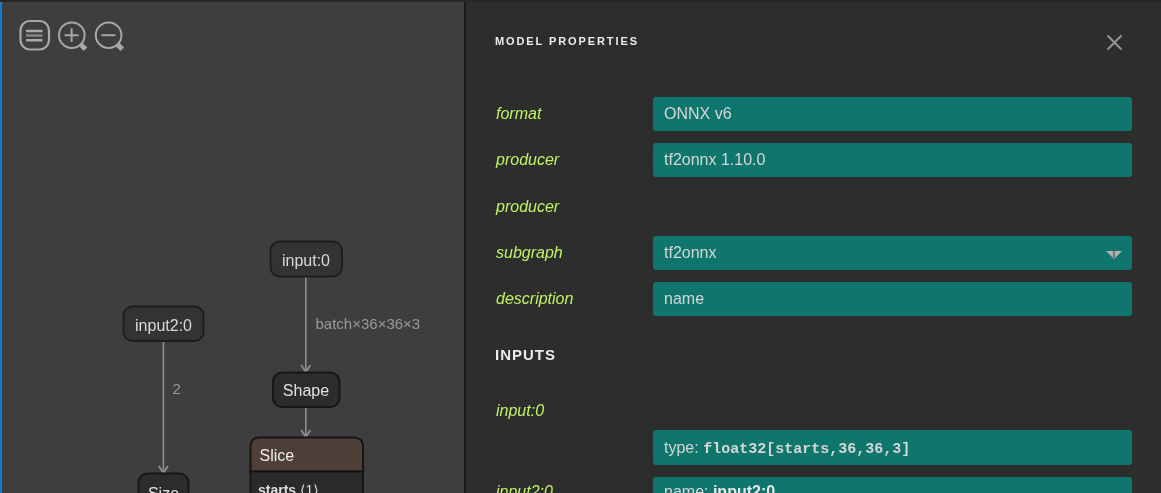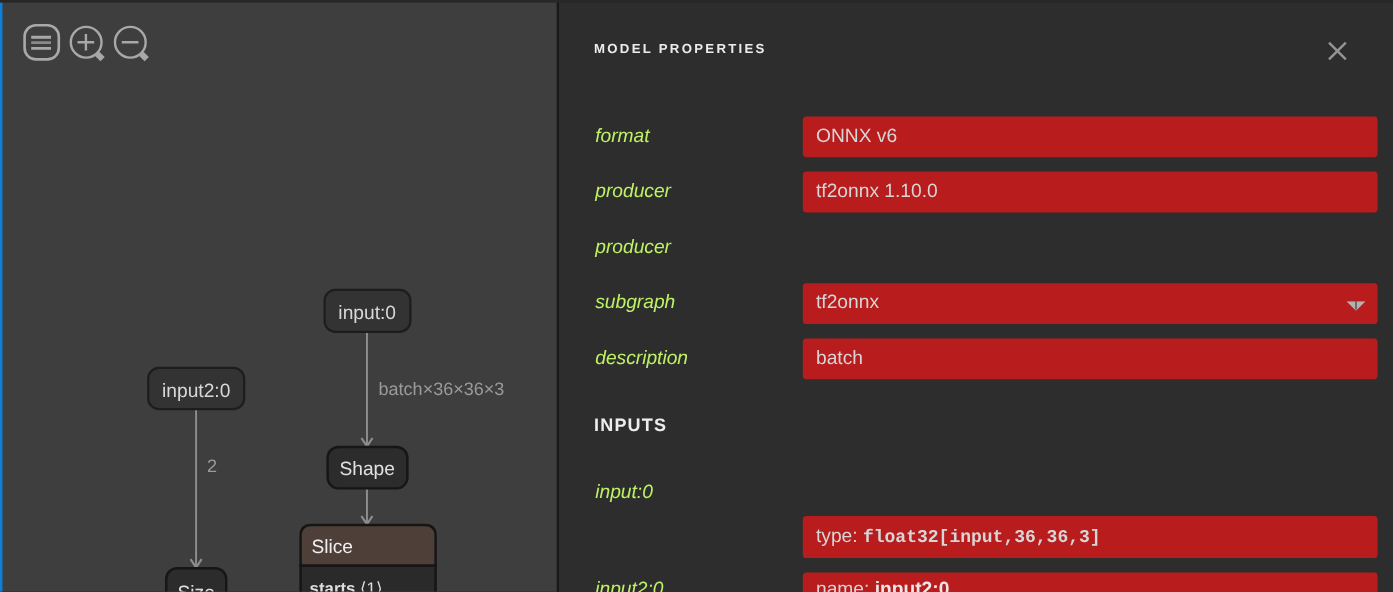--- a/index.html
+++ b/index.html
@@ -9,21 +9,21 @@
   .graph { position:absolute; top:2px; left:0; width:464px; height:491px; background:#3e3e3e; }
   .bluebar { position:absolute; top:2px; left:0; width:1.5px; height:491px; background:#0d7ed9; z-index:5; }
   .divider { position:absolute; top:0px; left:464px; width:2px; height:493px; background:#191919; }
   .sidebar { position:absolute; top:2px; left:466px; width:695px; height:491px; background:#2d2d2d; }
 
   .sb-title { position:absolute; left:29px; top:33px; font-size:11px; font-weight:bold;
     letter-spacing:1.9px; color:#ececec; }
   .sb-close { position:absolute; left:640px; top:32px; width:17px; height:17px; }
   .row-label { position:absolute; left:30px; width:143px; text-align:left; font-size:16px;
     color:#bef264; height:34px; line-height:34px;font-style:italic; }
-  .row-value { position:absolute; left:203px; width:479px; height:34px; background:#b91c1c;
+  .row-value { position:absolute; left:187px; width:479px; height:34px; background:#0f766e;
     border-radius:3px; color:#d6d6d6; font-size:16px; line-height:34px; padding-left:11px; }
   .sec-title { position:absolute; left:29px; font-size:15px; font-weight:bold; letter-spacing:1px;
     color:#ececec; }
   b.v { font-weight:bold; color:#e8e8e8; }
   .mono { font-family:"Liberation Mono", monospace; font-weight:bold; font-size:15px; }
   .expander { position:absolute; right:11.5px; top:17.5px; width:7px; height:2px; background:#cfcfcf; }
 </style>
 </head>
 <body>
 <div class="topstrip"></div>
@@ -88,19 +88,19 @@
   <div class="row-value" style="top:141.3px">tf2onnx 1.10.0</div>
   <div class="row-label" style="top:187.7px">producer</div>
   <div class="row-label" style="top:234px">subgraph</div>
   <div class="row-value" style="top:234px">tf2onnx
     <svg style="position:absolute;right:10.5px;top:15px" width="16" height="8" viewBox="0 0 16 8">
       <path d="M 0 0 L 16 0 L 8 8 Z" fill="#b2b2b2"></path>
       <path d="M 8 0 L 8 7" stroke="#3c3c3c" stroke-width="1"></path>
     </svg>
   </div>
   <div class="row-label" style="top:280.3px">description</div>
-  <div class="row-value" style="top:280.3px">batch</div>
+  <div class="row-value" style="top:280.3px">name</div>
   <div class="sec-title" style="top:344px">INPUTS</div>
   <div class="row-label" style="top:391.5px; line-height:34px;">input:0</div>
-  <div class="row-value" style="top:427.5px; height:35px; line-height:35px;">type: <span class="mono">float32[input,36,36,3]</span></div>
+  <div class="row-value" style="top:427.5px; height:35px; line-height:35px;">type: <span class="mono">float32[starts,36,36,3]</span></div>
   <div class="row-label" style="top:474.5px; line-height:30px;">input2:0</div>
   <div class="row-value" style="top:474.5px; height:34px; line-height:30px;">name: <b class="v">input2:0</b></div>
 </div>
 
 </body></html>

